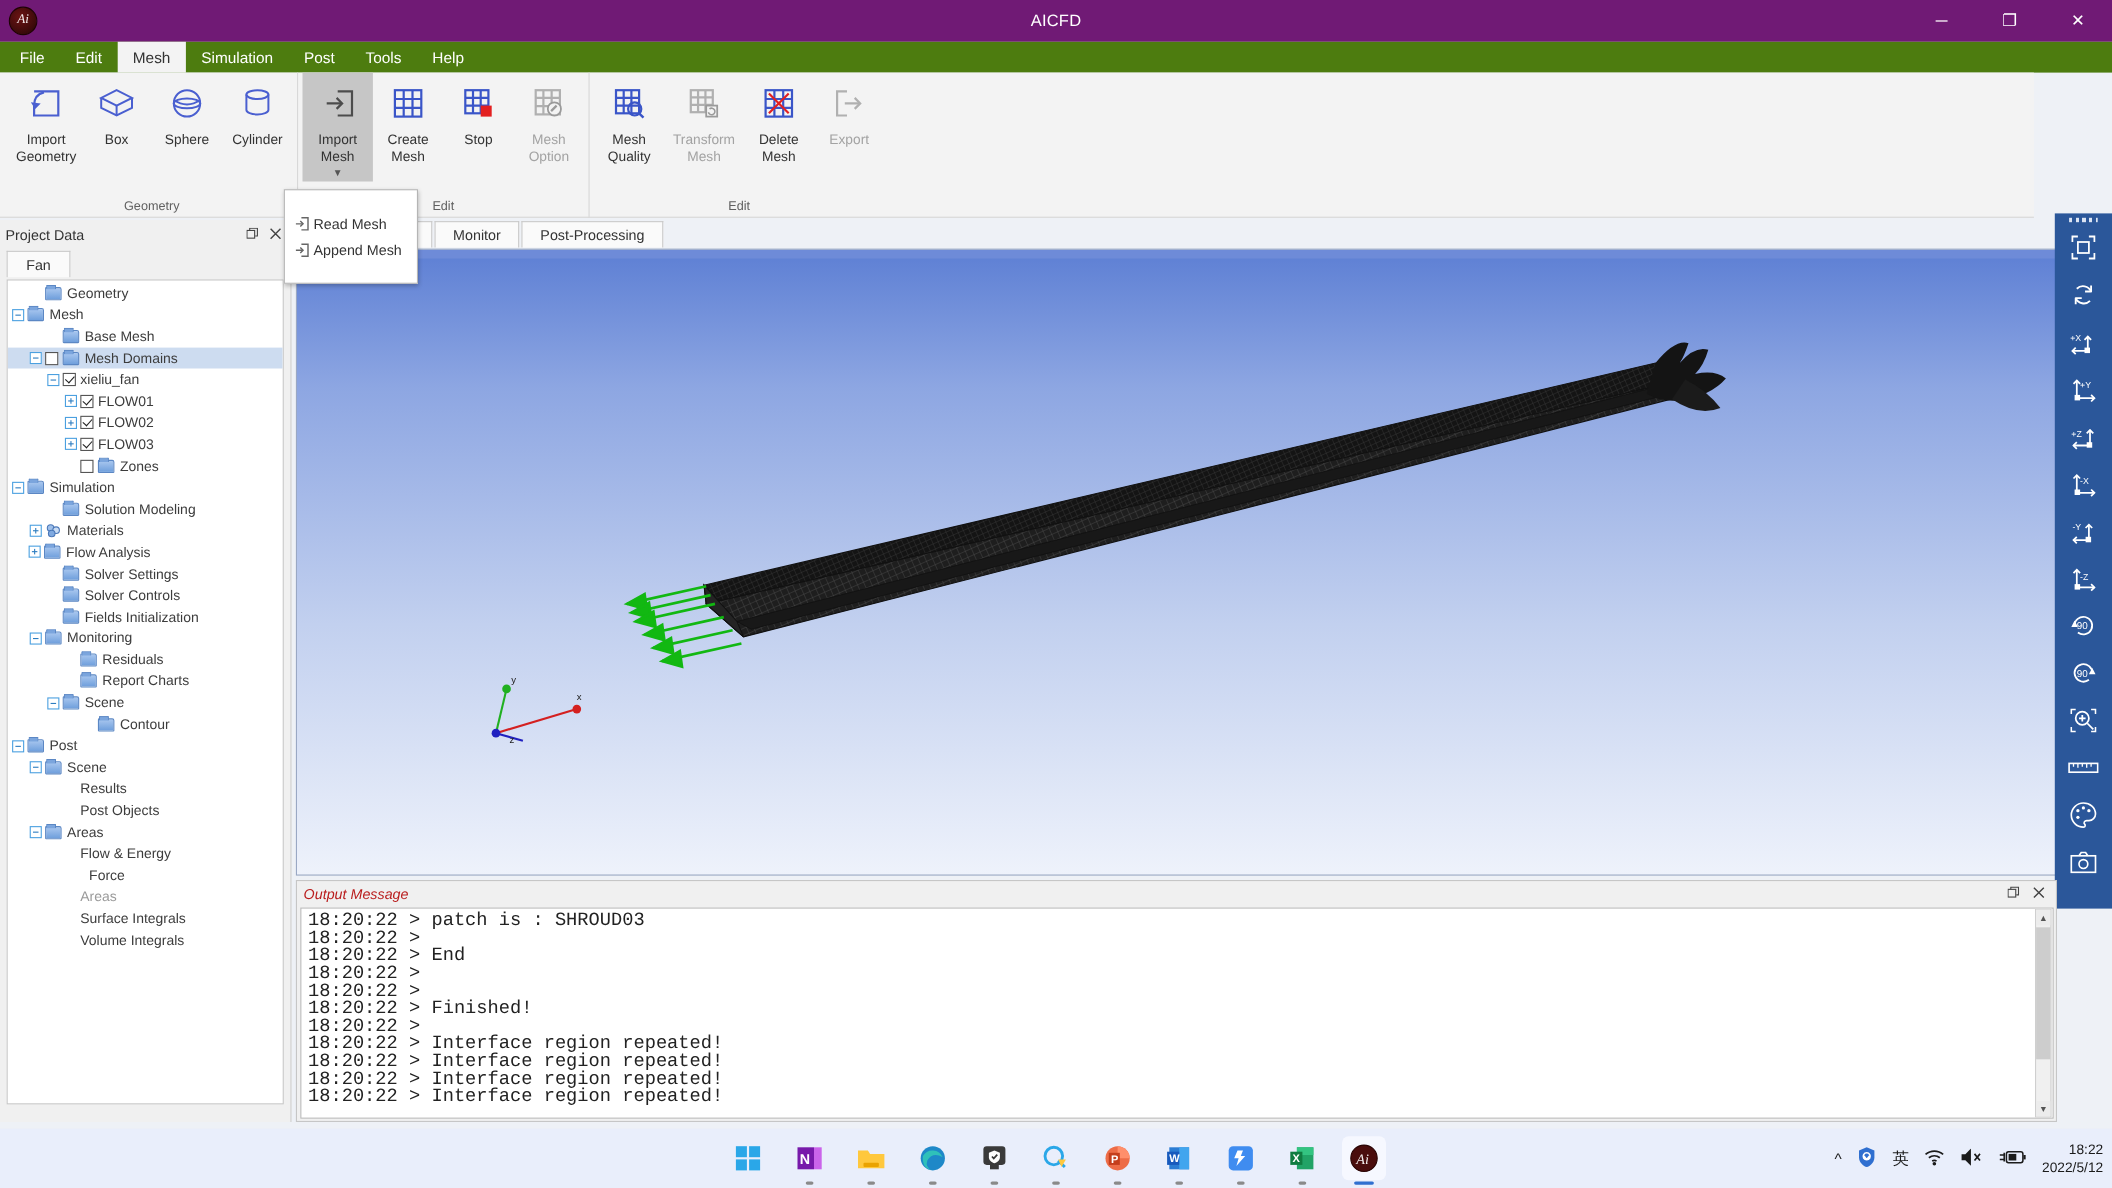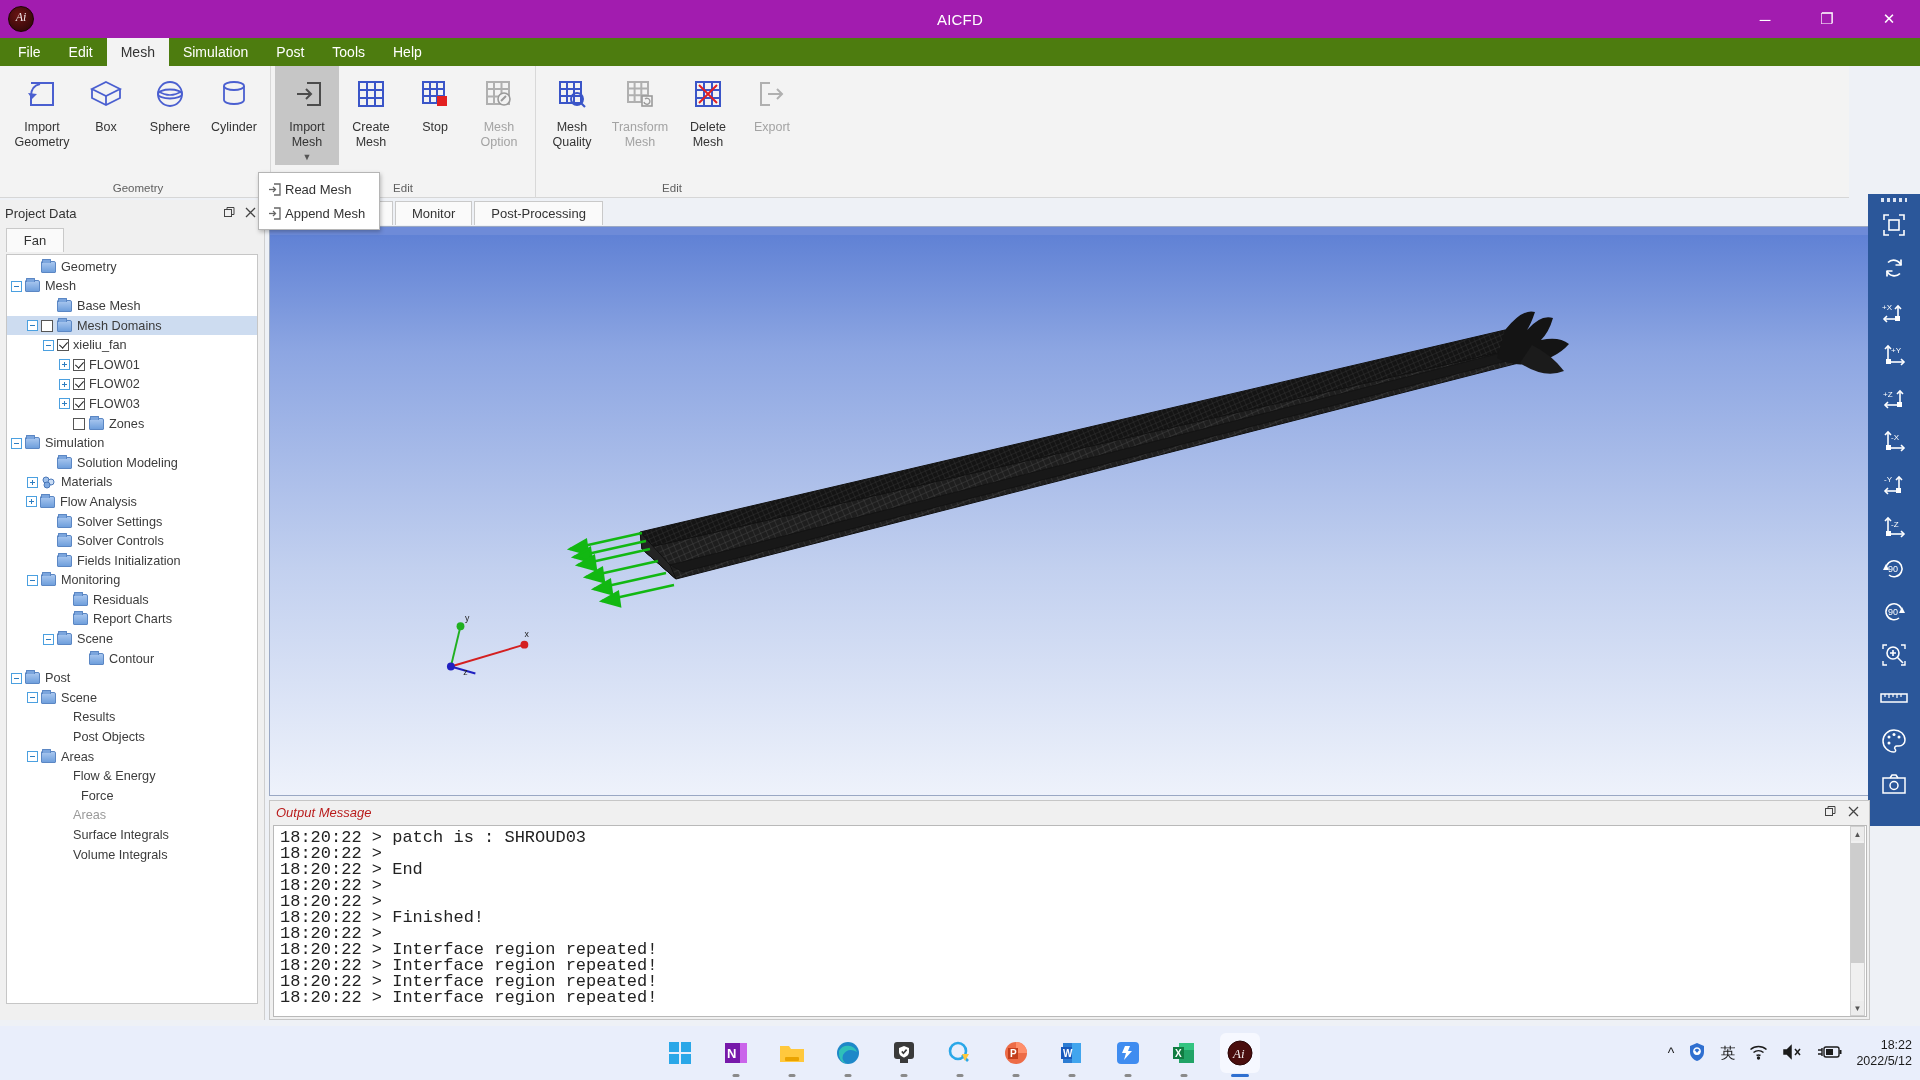--- a/index.html
+++ b/index.html
@@ -5,21 +5,21 @@
   * { box-sizing: border-box; margin: 0; padding: 0; }
   html, body {
     width: 1920px; height: 1080px;
     overflow: hidden;
     font-family: "Liberation Sans", sans-serif;
     background: #eef1f6;
   }
   
   #titlebar {
     position: absolute; top: 0; left: 0; width: 1920px; height: 38px;
-    background: #a21caf; color: #fff;
+    background: #701a75; color: #fff;
     display: flex; align-items: center;
   }
   #app-logo {
     width: 26px; height: 26px; border-radius: 50%;
     background: radial-gradient(circle at 40% 35%, #6b1414 0%, #3a0a0a 70%, #220404 100%);
     margin-left: 8px; position: relative; flex: 0 0 auto;
     border: 1px solid #1d0303;
   }
   #app-logo::after {
     content: "Ai";
@@ -74,21 +74,21 @@
   .rb-btn.active { background: #c6c6c6; }
   .rb-btn.disabled { color: #a3a3a3; }
   .rb-btn .ico { height: 40px; display: flex; align-items: center; justify-content: center; margin-bottom: 6px;}
   .rb-label { white-space: pre-line; }
   .caret { font-size: 9px; color: #555; }
   
   #import-menu {
     position: absolute; left: 258px; top: 172px; width: 122px;
     background: #fff; border: 1px solid #b5b5b5; z-index: 60;
     box-shadow: 1px 2px 4px rgba(0,0,0,.25);
-    padding: 4px 0;
+    padding: 18px 0;
   }
   .dd-item {
     display: flex; align-items: center; height: 24px; font-size: 13px; color: #333;
     padding-left: 4px;
   }
   .dd-ico { width: 22px; display: flex; align-items: center; justify-content: center; }
   
   #project-panel {
     position: absolute; left: 0; top: 200px; width: 265px; height: 820px;
     background: #f0f0f0; border-right: 1px solid #cfcfcf;

